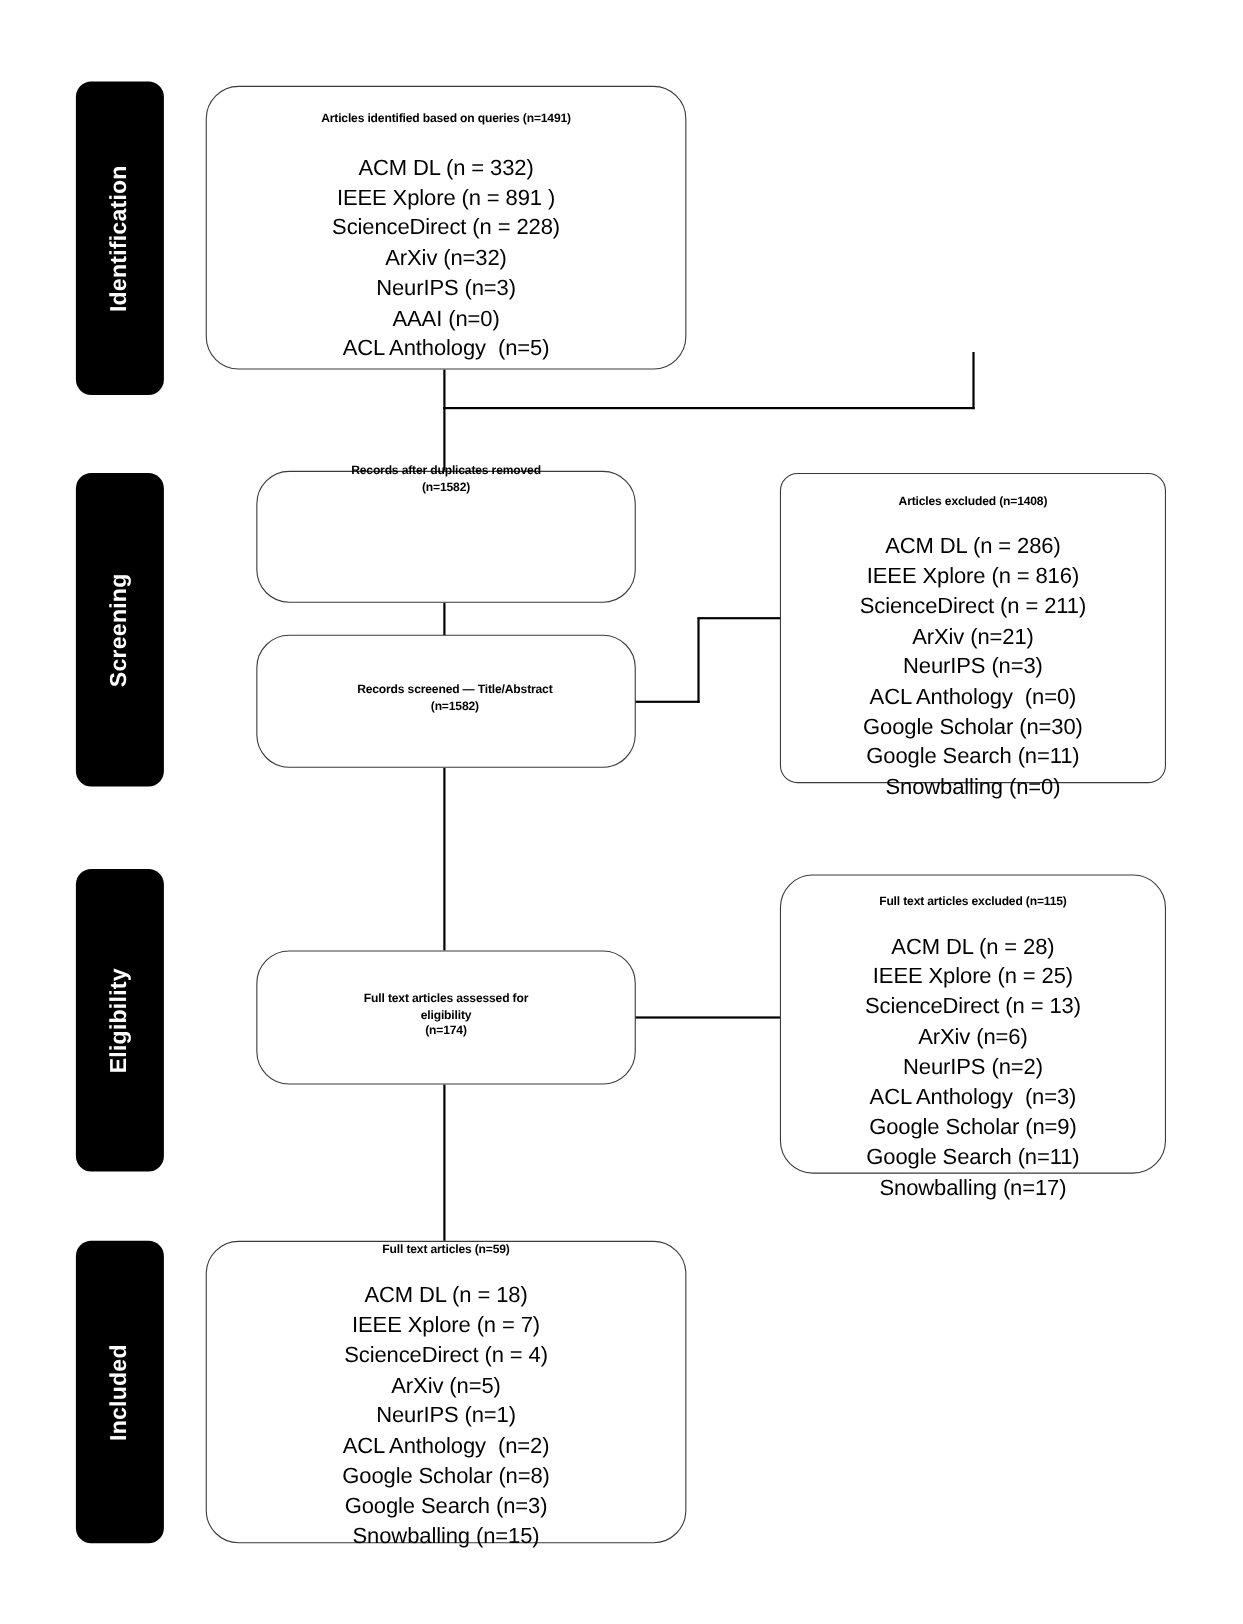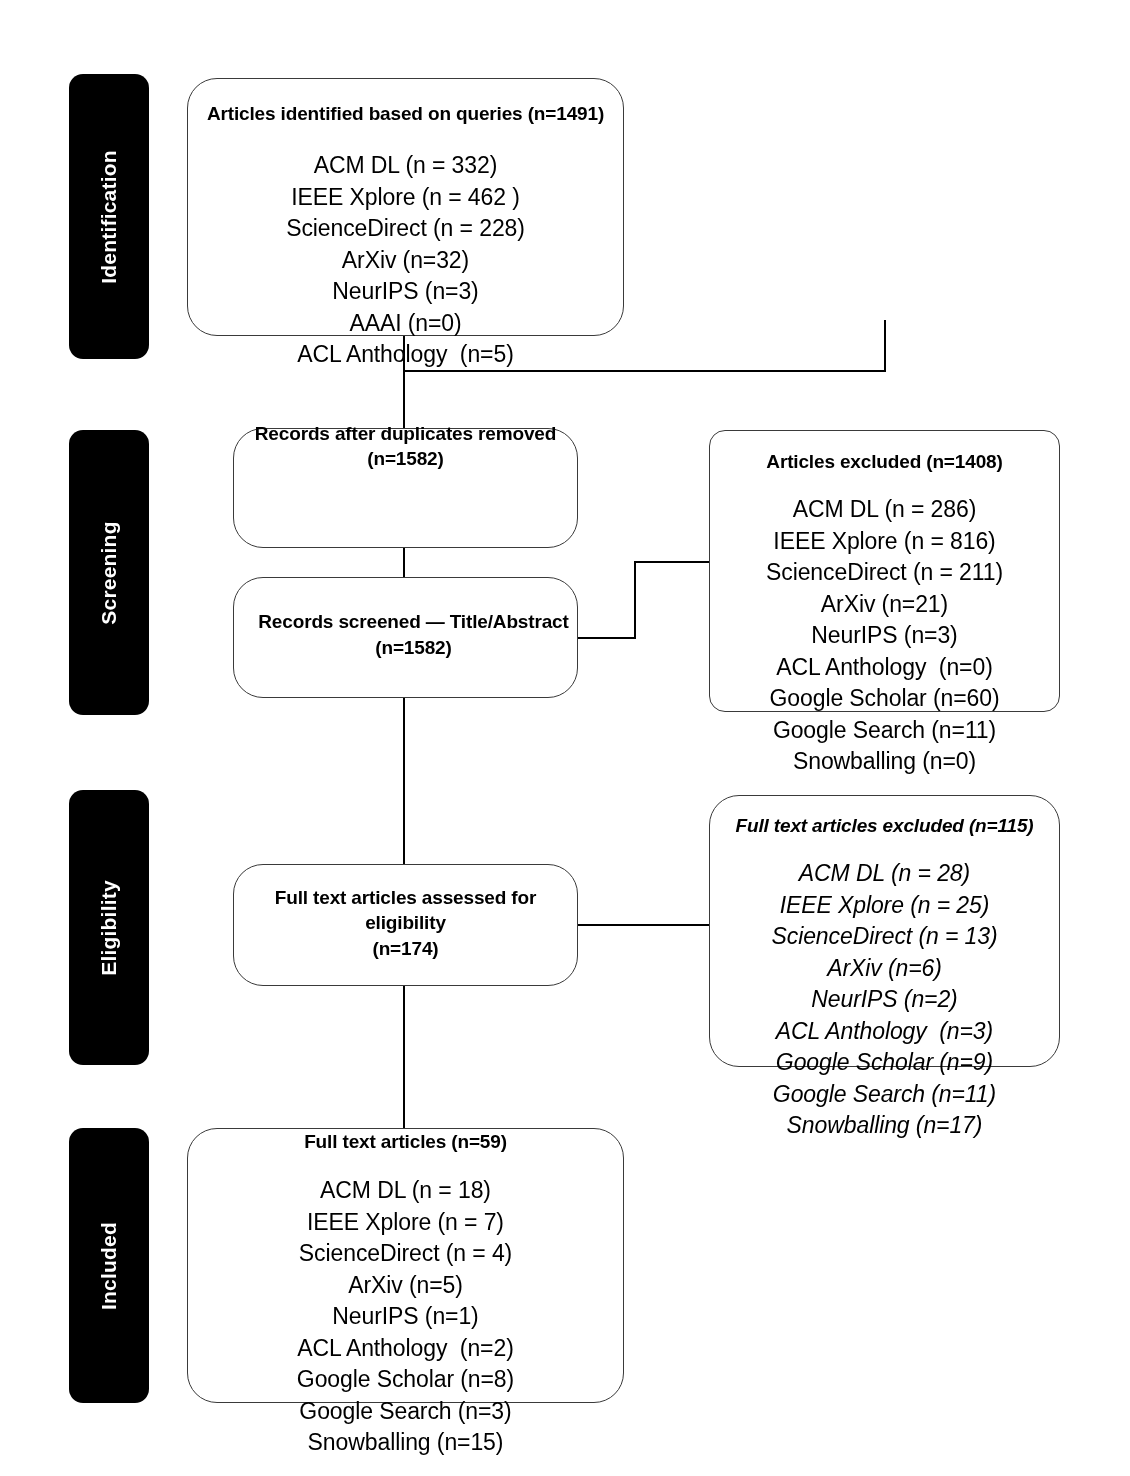--- a/index.html
+++ b/index.html
@@ -44,28 +44,28 @@
     background: #ffffff;
     border: 1.4px solid #3a3a3a;
     border-radius: 30px;
     box-sizing: border-box;
     display: flex;
     flex-direction: column;
     align-items: center;
   }
   .box-title {
     font-weight: bold;
-    font-size: 19px;
+    font-size: 11px;
     line-height: 1.33;
     text-align: center;
     white-space: pre-line;
     letter-spacing: -0.15px;
   }
   .box-lines {
-    font-size: 23px;
+    font-size: 20px;
     line-height: 1.37;
     text-align: center;
     letter-spacing: -0.1px;
   }
   .box-lines div { white-space: pre; }
 
   
   .conn {
     position: absolute;
     background: #000000;
@@ -111,21 +111,21 @@
   <div class="conn v" style="left:403px; top:698px; height:166px;"></div>
 
   <div class="conn h" style="left:576px; top:924px; width:134px;"></div>
 
   <div class="conn v" style="left:403px; top:986px; height:142px;"></div>
 
   <div class="flow-box" style="left:187px; top:78px; width:437px; height:258px; padding-top:22px;">
     <div class="box-title">Articles identified based on queries (n=1491)</div>
     <div class="box-lines" style="margin-top:24px;">
         <div>ACM DL (n = 332)</div>
-        <div>IEEE Xplore (n = 462 )</div>
+        <div>IEEE Xplore (n = 891 )</div>
         <div>ScienceDirect (n = 228)</div>
         <div>ArXiv (n=32)</div>
         <div>NeurIPS (n=3)</div>
         <div>AAAI (n=0)</div>
         <div>ACL Anthology  (n=5)</div>
       </div>
   </div>
 
 
   <div class="flow-box" style="left:233px; top:428px; width:345px; height:120px; justify-content:flex-start;">
@@ -140,33 +140,33 @@
 
   <div class="flow-box" style="left:709px; top:430px; width:351px; height:282px; padding-top:18px;border-radius:16px;">
     <div class="box-title">Articles excluded (n=1408)</div>
     <div class="box-lines" style="margin-top:20px;">
         <div>ACM DL (n = 286)</div>
         <div>IEEE Xplore (n = 816)</div>
         <div>ScienceDirect (n = 211)</div>
         <div>ArXiv (n=21)</div>
         <div>NeurIPS (n=3)</div>
         <div>ACL Anthology  (n=0)</div>
-        <div>Google Scholar (n=60)</div>
+        <div>Google Scholar (n=30)</div>
         <div>Google Search (n=11)</div>
         <div>Snowballing (n=0)</div>
       </div>
   </div>
 
   <div class="flow-box" style="left:233px; top:864px; width:345px; height:122px; justify-content:center;">
     <div class="box-title" style="margin-top:-4px;">Full text articles assessed for
 eligibility
 (n=174)</div>
   </div>
 
-  <div class="flow-box" style="left:709px; top:795px; width:351px; height:272px; padding-top:17px;font-style:italic;">
+  <div class="flow-box" style="left:709px; top:795px; width:351px; height:272px; padding-top:17px;">
     <div class="box-title">Full text articles excluded (n=115)</div>
     <div class="box-lines" style="margin-top:20px;">
         <div>ACM DL (n = 28)</div>
         <div>IEEE Xplore (n = 25)</div>
         <div>ScienceDirect (n = 13)</div>
         <div>ArXiv (n=6)</div>
         <div>NeurIPS (n=2)</div>
         <div>ACL Anthology  (n=3)</div>
         <div>Google Scholar (n=9)</div>
         <div>Google Search (n=11)</div>

